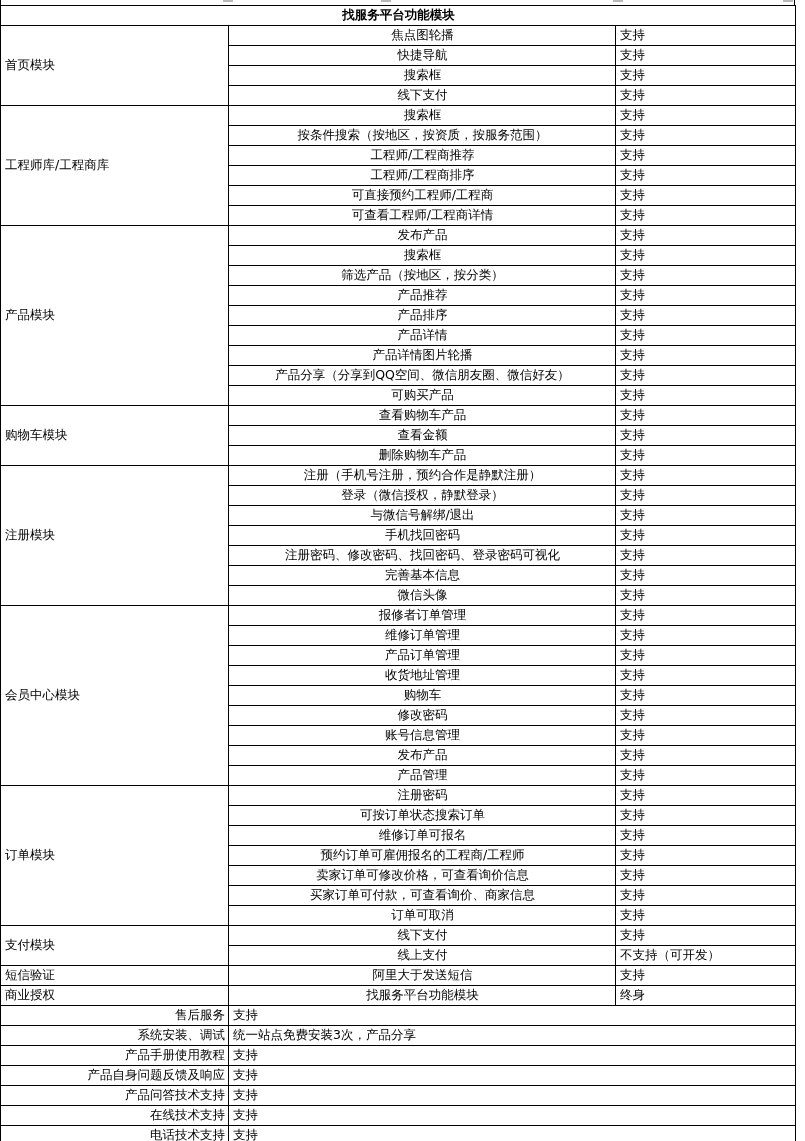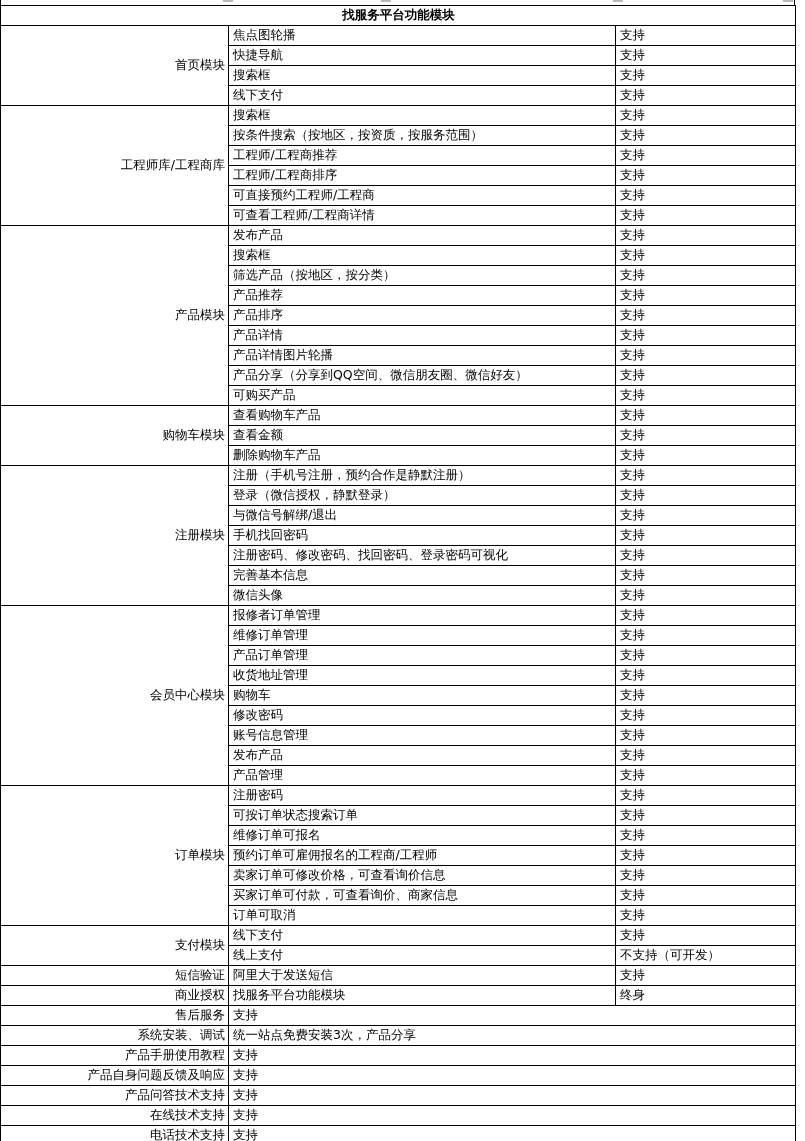--- a/index.html
+++ b/index.html
@@ -60,25 +60,25 @@
   col.c3 { width: 180px; }
 
   td.title-cell {
     text-align: center;
     font-size: 13px;
     height: 18px;
     padding-top: 1px;
     font-weight: bold;
   }
   td.module {
-    text-align: right;
+    text-align: left;
     vertical-align: middle;
   }
   td.feature {
-    text-align: left;
+    text-align: center;
   }
   td.support {
     text-align: left;
   }
   td.svc-label {
     text-align: right;
   }
   td.svc-value {
     text-align: left;
   }

